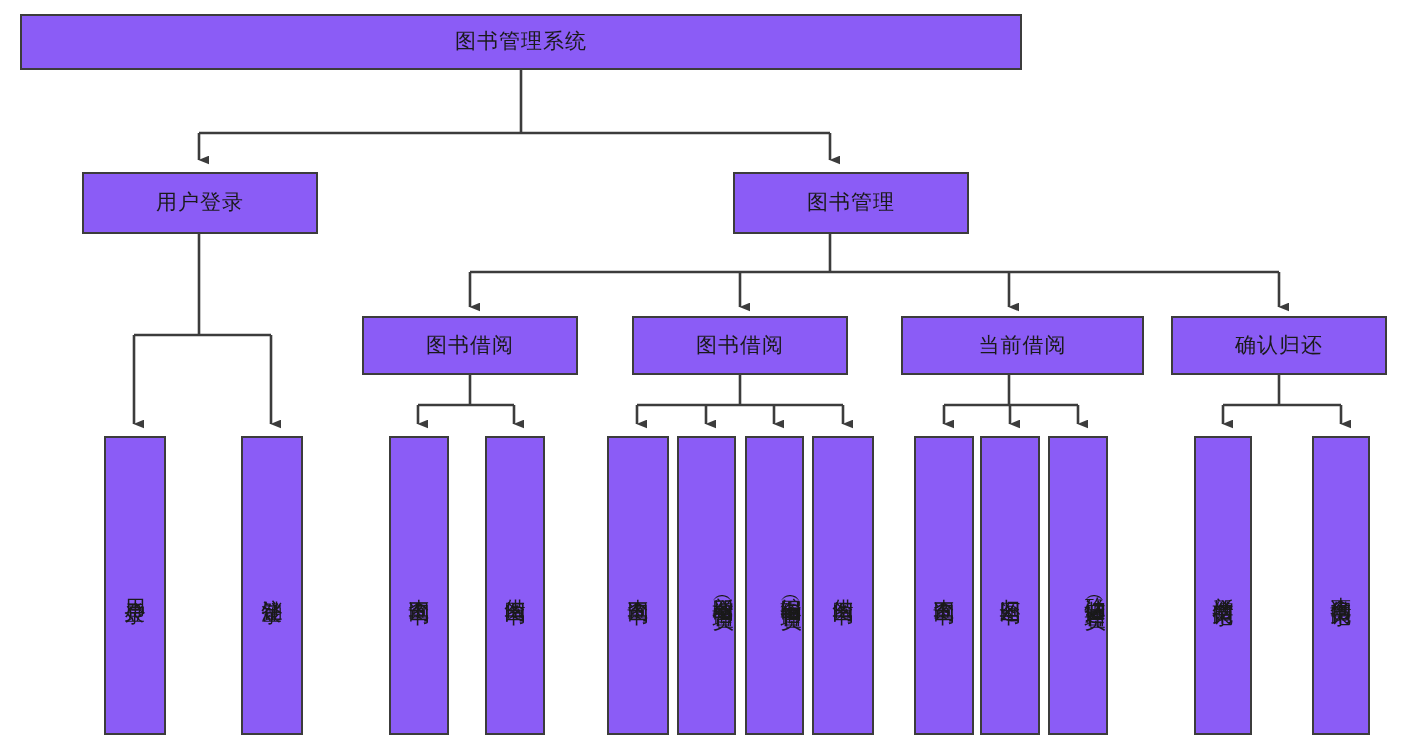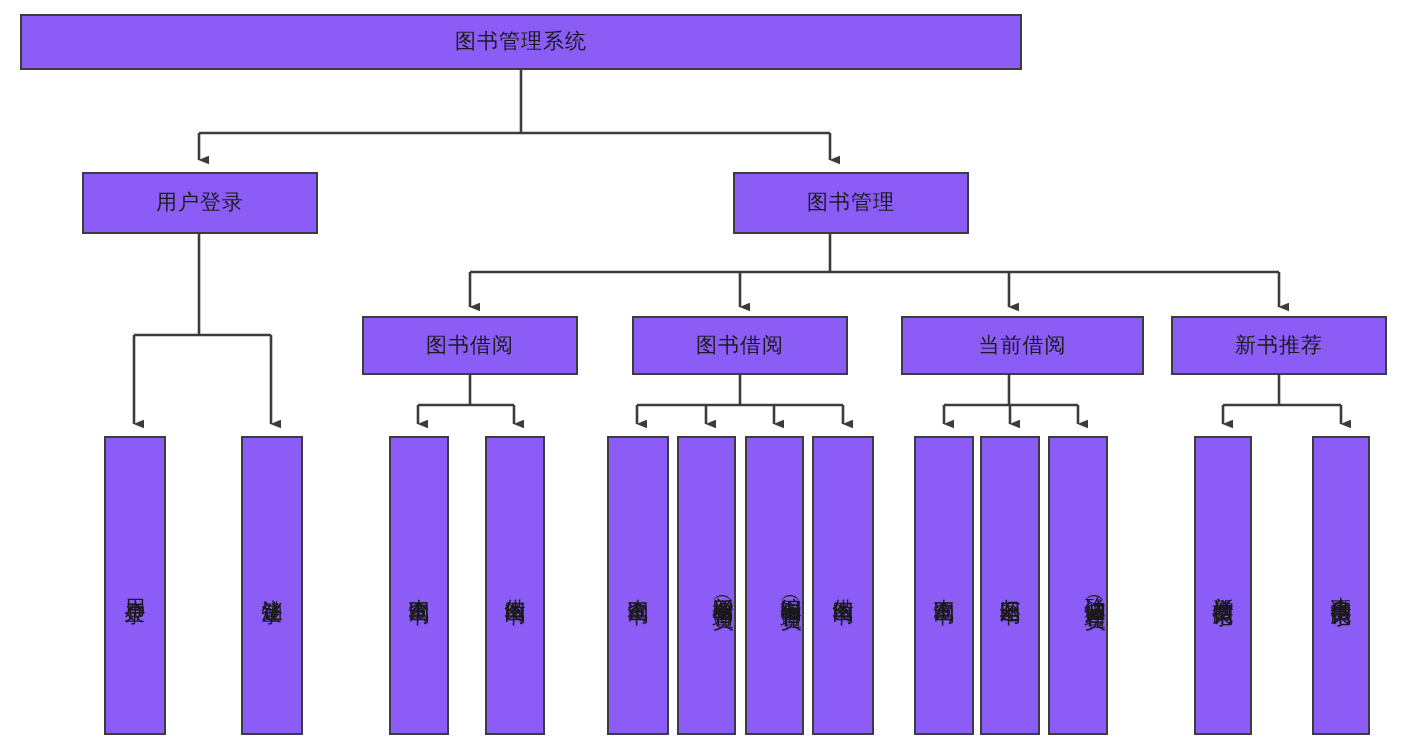--- a/index.html
+++ b/index.html
@@ -139,21 +139,21 @@
   <div class="node node-h" style="left:362px; top:316px; width:216px; height:59px;">
     <span>图书借阅</span>
   </div>
   <div class="node node-h" style="left:632px; top:316px; width:216px; height:59px;">
     <span>图书借阅</span>
   </div>
   <div class="node node-h" style="left:901px; top:316px; width:243px; height:59px;">
     <span>当前借阅</span>
   </div>
   <div class="node node-h" style="left:1171px; top:316px; width:216px; height:59px;">
-    <span>新书推荐</span>
+    <span>确认归还</span>
   </div>
 
   <div class="node node-v center-v" style="left:104px; top:436px; width:62px; height:299px;">
     <span>用户登录</span>
   </div>
   <div class="node node-v center-v" style="left:241px; top:436px; width:62px; height:299px;">
     <span>注销登录</span>
   </div>
 
   <div class="node node-v center-v" style="left:389px; top:436px; width:60px; height:299px;">

